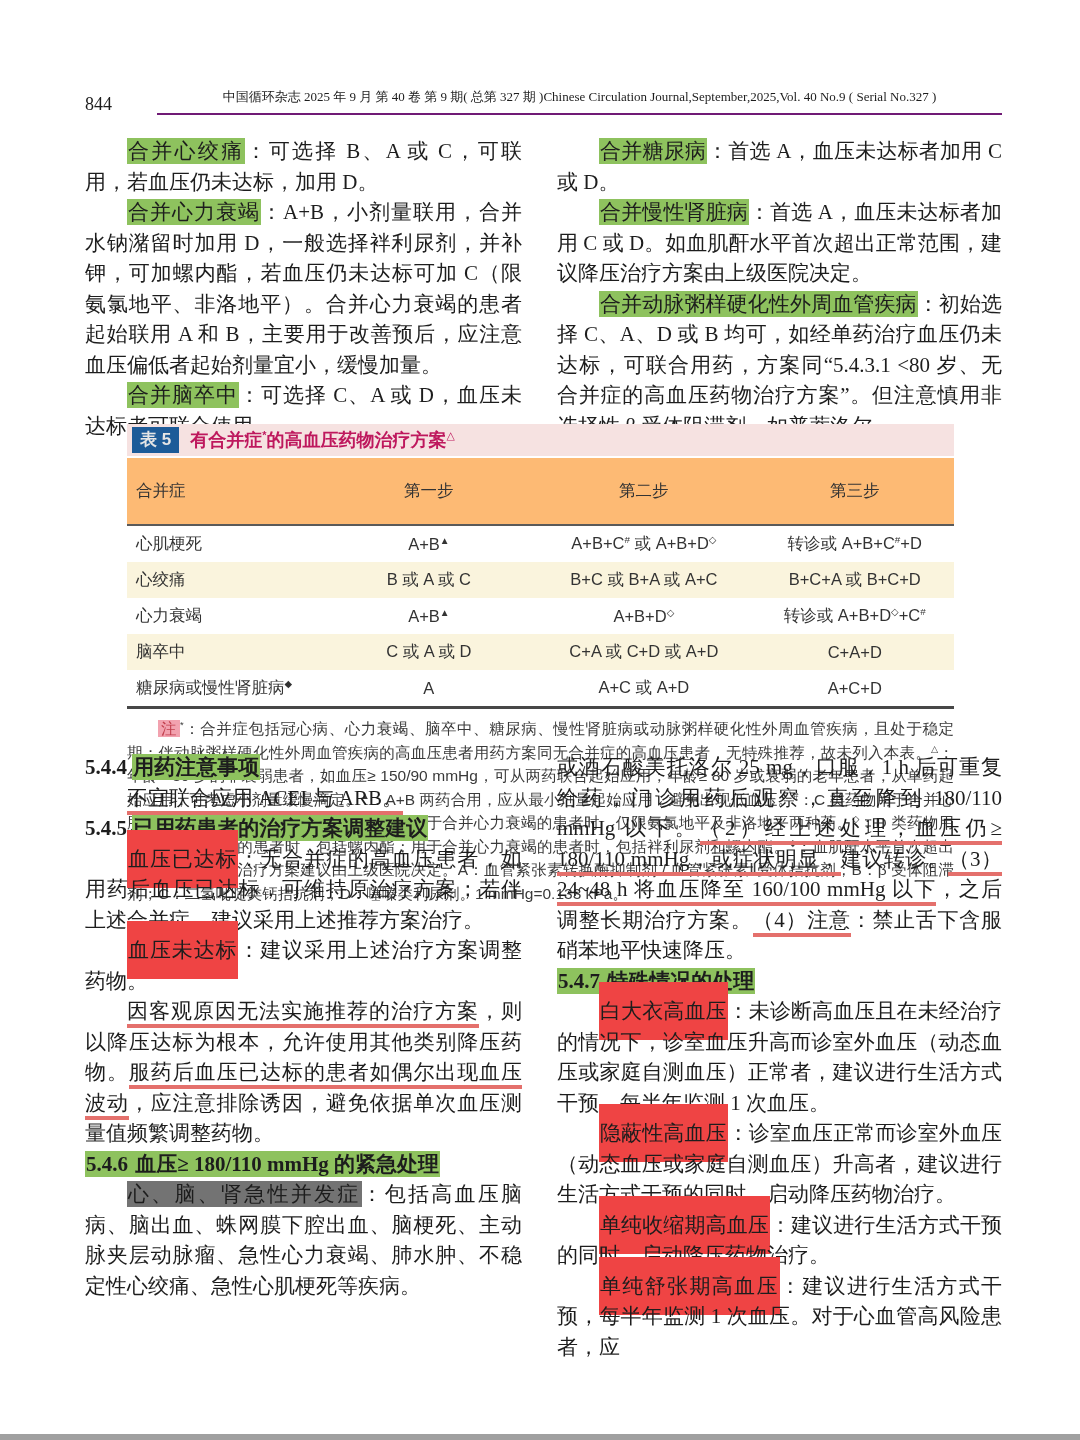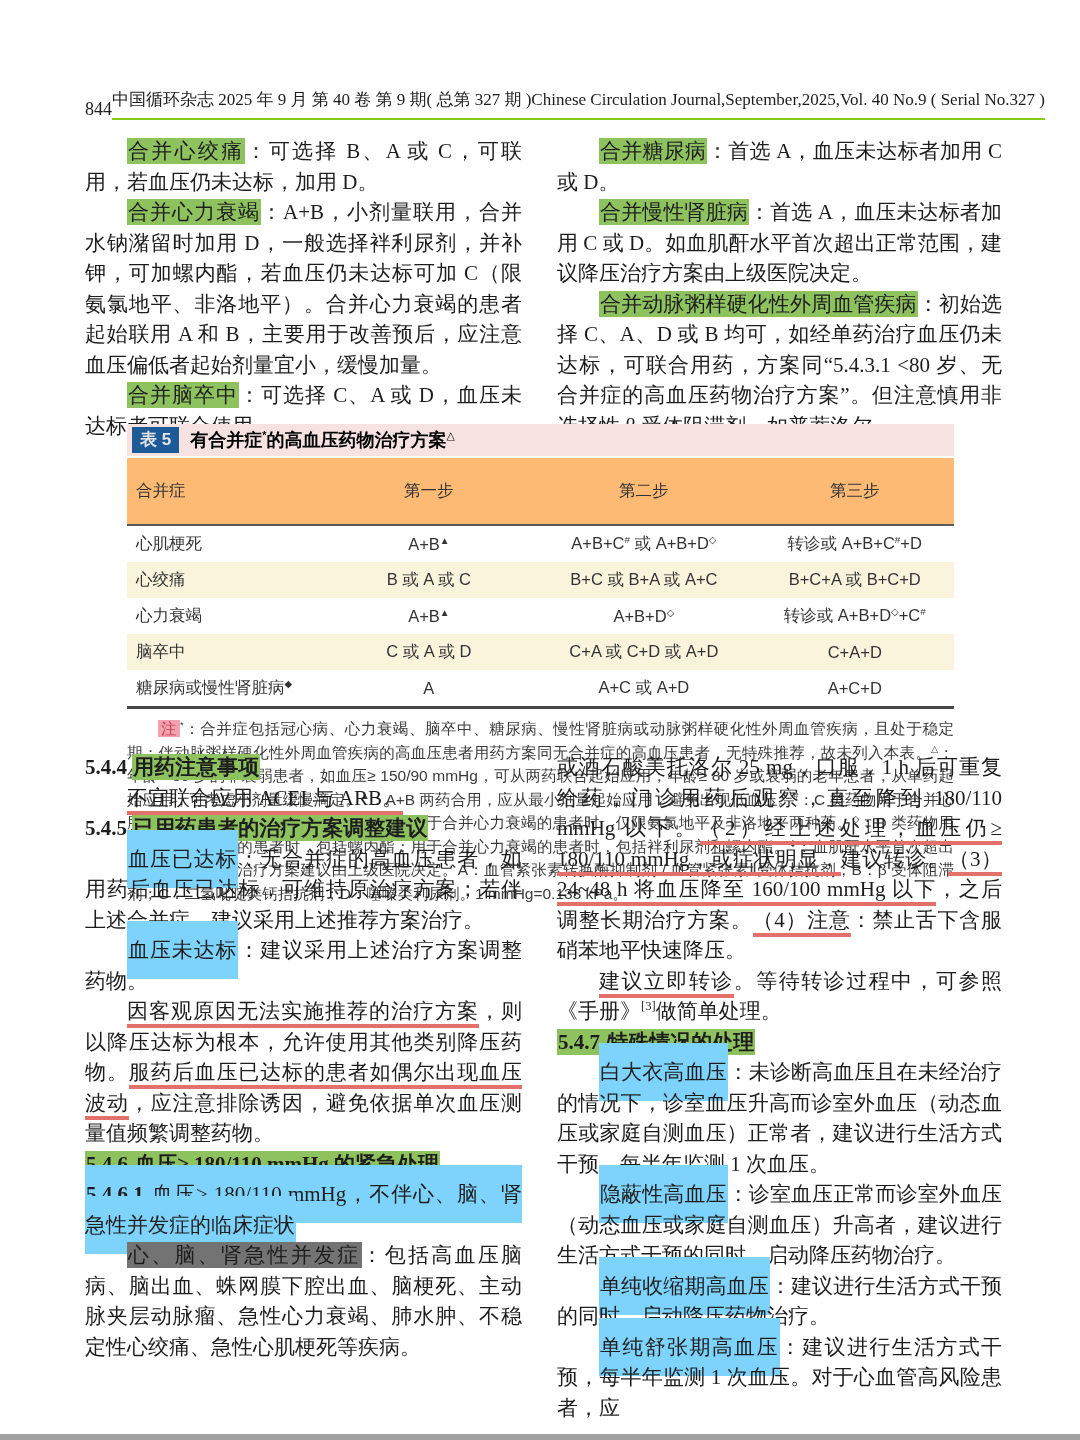--- a/index.html
+++ b/index.html
@@ -4,45 +4,45 @@
 <style>
   html,body{margin:0;padding:0;}
   body{
     width:1080px;height:1440px;position:relative;background:#ffffff;
     font-family:"Liberation Serif","DejaVu Serif",serif;color:#1d1d1d;
     overflow:hidden;
   }
   
   .pg-header{position:absolute;top:88px;left:85px;right:78px;display:flex;align-items:flex-end;}
   .pg-num{width:72px;font-size:18px;}
-  .pg-journal{flex:1;text-align:center;font-size:17px;border-bottom:2px solid #84cc16;padding-bottom:7px;white-space:nowrap;}
+  .pg-journal{flex:1;text-align:center;font-size:13px;border-bottom:2px solid #701a75;padding-bottom:7px;white-space:nowrap;}
   
   .two-col{position:absolute;left:85px;width:917px;display:flex;gap:35px;font-size:21px;line-height:30.5px;}
   .two-col.top{top:136px;}
   .two-col.bottom{top:752px;}
   .col-l{width:437px;}
   .col-r{width:445px;}
   .blk{margin:0;text-align:justify;}
   .blk.p{text-indent:2em;}
   .blk.h{text-indent:0;}
   .blk.pc{text-indent:0;}
   
   .s-b{font-weight:bold;}
   .s-g{background:#8ec25e;padding:1px 1px;}
-  .s-s{background:#7dd3fc;padding:17px 1px;}
+  .s-s{background:#ef4444;padding:17px 1px;}
   .s-o{background:#737373;padding:1px 1px;}
   .s-u{border-bottom:4px solid #e4706c;padding-bottom:1px;}
   .s-sup{vertical-align:super;font-size:0.6em;line-height:0;}
   .s-nm{background:#f2a2af;color:#c03e4c;padding:0 3px;}
   
   .table-wrap{position:absolute;left:127px;top:424px;width:827px;}
   .t-title{background:#f6e2e1;display:flex;align-items:center;padding:3px 5px;}
   .t-badge{background:#1d5b98;color:#e5e5e5;font-weight:bold;padding:1px 8px 2px;font-size:17px;
     font-family:"Liberation Sans","DejaVu Sans",sans-serif;}
-  .t-title-text{color:#000000;font-weight:bold;font-size:18px;margin-left:11px;
+  .t-title-text{color:#be185d;font-weight:bold;font-size:18px;margin-left:11px;
     font-family:"Liberation Sans","DejaVu Sans",sans-serif;}
   table{width:100%;border-collapse:collapse;margin-top:2px;
     font-family:"Liberation Sans","DejaVu Sans",sans-serif;font-size:16.5px;color:#333;
     border-bottom:3px solid #474747;}
   thead th{background:#fdba74;font-weight:normal;padding:22px 4px;border-bottom:2px solid #5a5a5a;text-align:center;}
   tbody td{padding:7px 4px;text-align:center;}
   thead th:first-child, tbody td:first-child{text-align:left;padding-left:9px;width:24%;}
   thead th:nth-child(2), tbody td:nth-child(2){width:25%;}
   thead th:nth-child(3), tbody td:nth-child(3){width:27%;}
   tbody tr:nth-child(even){background:#faf4dd;}
@@ -124,26 +124,24 @@
 
 <div class="two-col bottom">
   <div class="col-l">
       <div class="blk h"><span class="s-b">5.4.4 </span><span class="s-b s-g">用药注意事项</span></div>
       <div class="blk p"><span class="s-u">不宜联合应用 ACEI 与 ARB。</span></div>
       <div class="blk h"><span class="s-b">5.4.5 </span><span class="s-b s-g">已用药患者的治疗方案调整建议</span></div>
       <div class="blk p"><span class="s-s">血压已达标</span><span>：无合并症的高血压患者，如用药后血压已达标，可维持原治疗方案；若伴上述合并症，建议采用上述推荐方案治疗。</span></div>
       <div class="blk p"><span class="s-s">血压未达标</span><span>：建议采用上述治疗方案调整药物。</span></div>
       <div class="blk p"><span class="s-u">因客观原因无法实施推荐的治疗方案</span><span>，则以降压达标为根本，允许使用其他类别降压药物。</span><span class="s-u">服药后血压已达标的患者如偶尔出现血压波动</span><span>，应注意排除诱因，避免依据单次血压测量值频繁调整药物。</span></div>
       <div class="blk h"><span class="s-b s-g">5.4.6 </span><span class="s-b s-g">血压≥ 180/110 mmHg 的紧急处理</span></div>
-      <div class="blk h"><span class="s-b s-s">5.4.6.1 </span><span class="s-s">血压≥ 180/110 mmHg，不伴心、脑、肾急性并发症的临床症状</span></div>
       <div class="blk p"><span class="s-o">心、脑、肾急性并发症</span><span>：包括高血压脑病、脑出血、蛛网膜下腔出血、脑梗死、主动脉夹层动脉瘤、急性心力衰竭、肺水肿、不稳定性心绞痛、急性心肌梗死等疾病。</span></div>
     </div>
   <div class="col-r">
       <div class="blk pc"><span>或酒石酸美托洛尔 25 mg，口服，1 h 后可重复给药，门诊用药后观察，直至降到 180/110 mmHg 以下。</span><span class="s-u">（2）经上述处理，血压仍≥ 180/110 mmHg，或症状明显，</span><span>建议转诊。</span><span class="s-u">（3）24~48 h 将血压降至 160/100 mmHg 以下</span><span>，之后调整长期治疗方案。</span><span class="s-u">（4）注意</span><span>：禁止舌下含服硝苯地平快速降压。</span></div>
-      <div class="blk p"><span class="s-u">建议立即转诊</span><span>。等待转诊过程中，可参照《手册》</span><span class="s-sup">[3]</span><span>做简单处理。</span></div>
       <div class="blk h"><span class="s-b s-g">5.4.7 </span><span class="s-b s-g">特殊情况的处理</span></div>
       <div class="blk p"><span class="s-s">白大衣高血压</span><span>：未诊断高血压且在未经治疗的情况下，诊室血压升高而诊室外血压（动态血压或家庭自测血压）正常者，建议进行生活方式干预，每半年监测 1 次血压。</span></div>
       <div class="blk p"><span class="s-s">隐蔽性高血压</span><span>：诊室血压正常而诊室外血压（动态血压或家庭自测血压）升高者，建议进行生活方式干预的同时，启动降压药物治疗。</span></div>
       <div class="blk p"><span class="s-s">单纯收缩期高血压</span><span>：建议进行生活方式干预的同时，启动降压药物治疗。</span></div>
       <div class="blk p"><span class="s-s">单纯舒张期高血压</span><span>：建议进行生活方式干预，每半年监测 1 次血压。对于心血管高风险患者，应</span></div>
     </div>
 </div>
 
 <div class="bottom-bar"></div>
 

